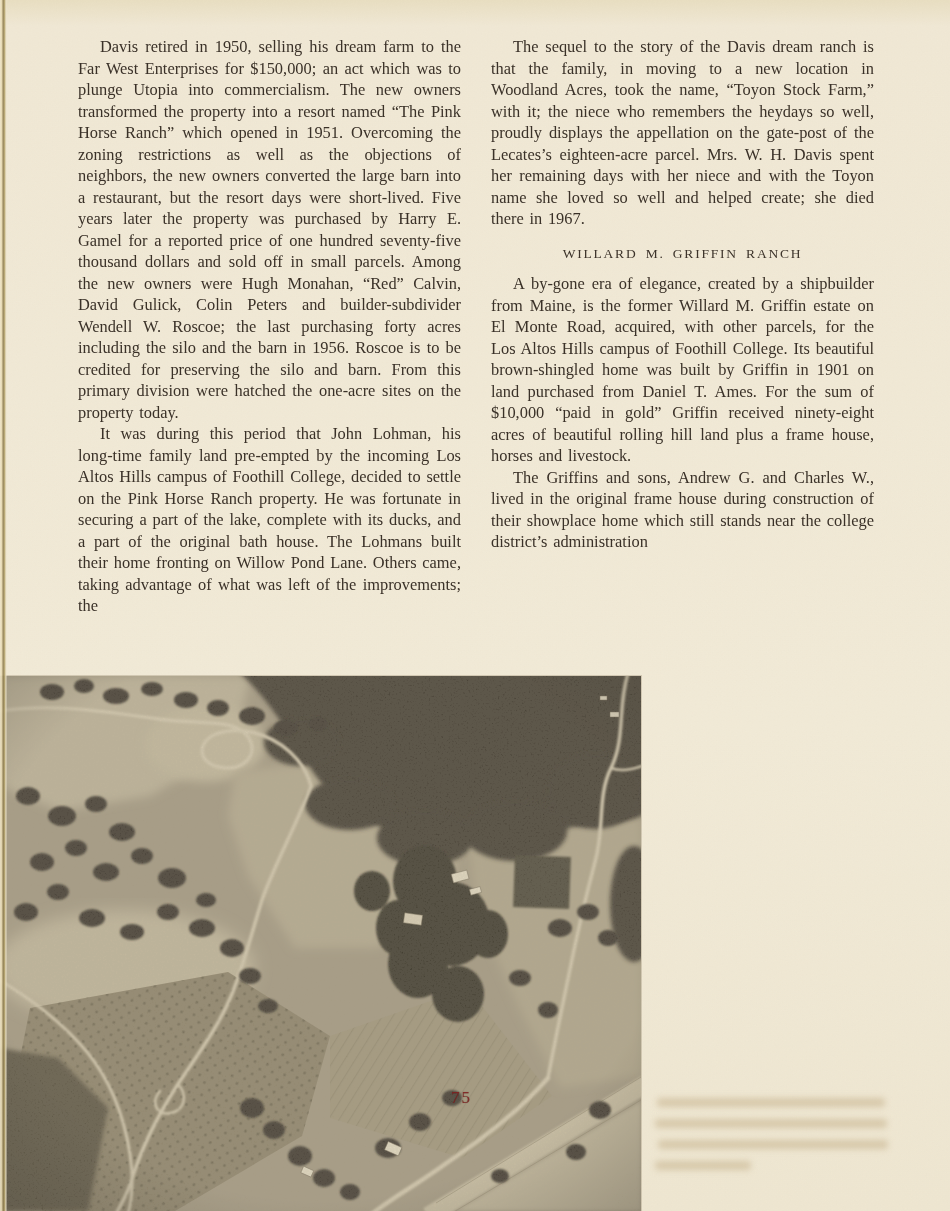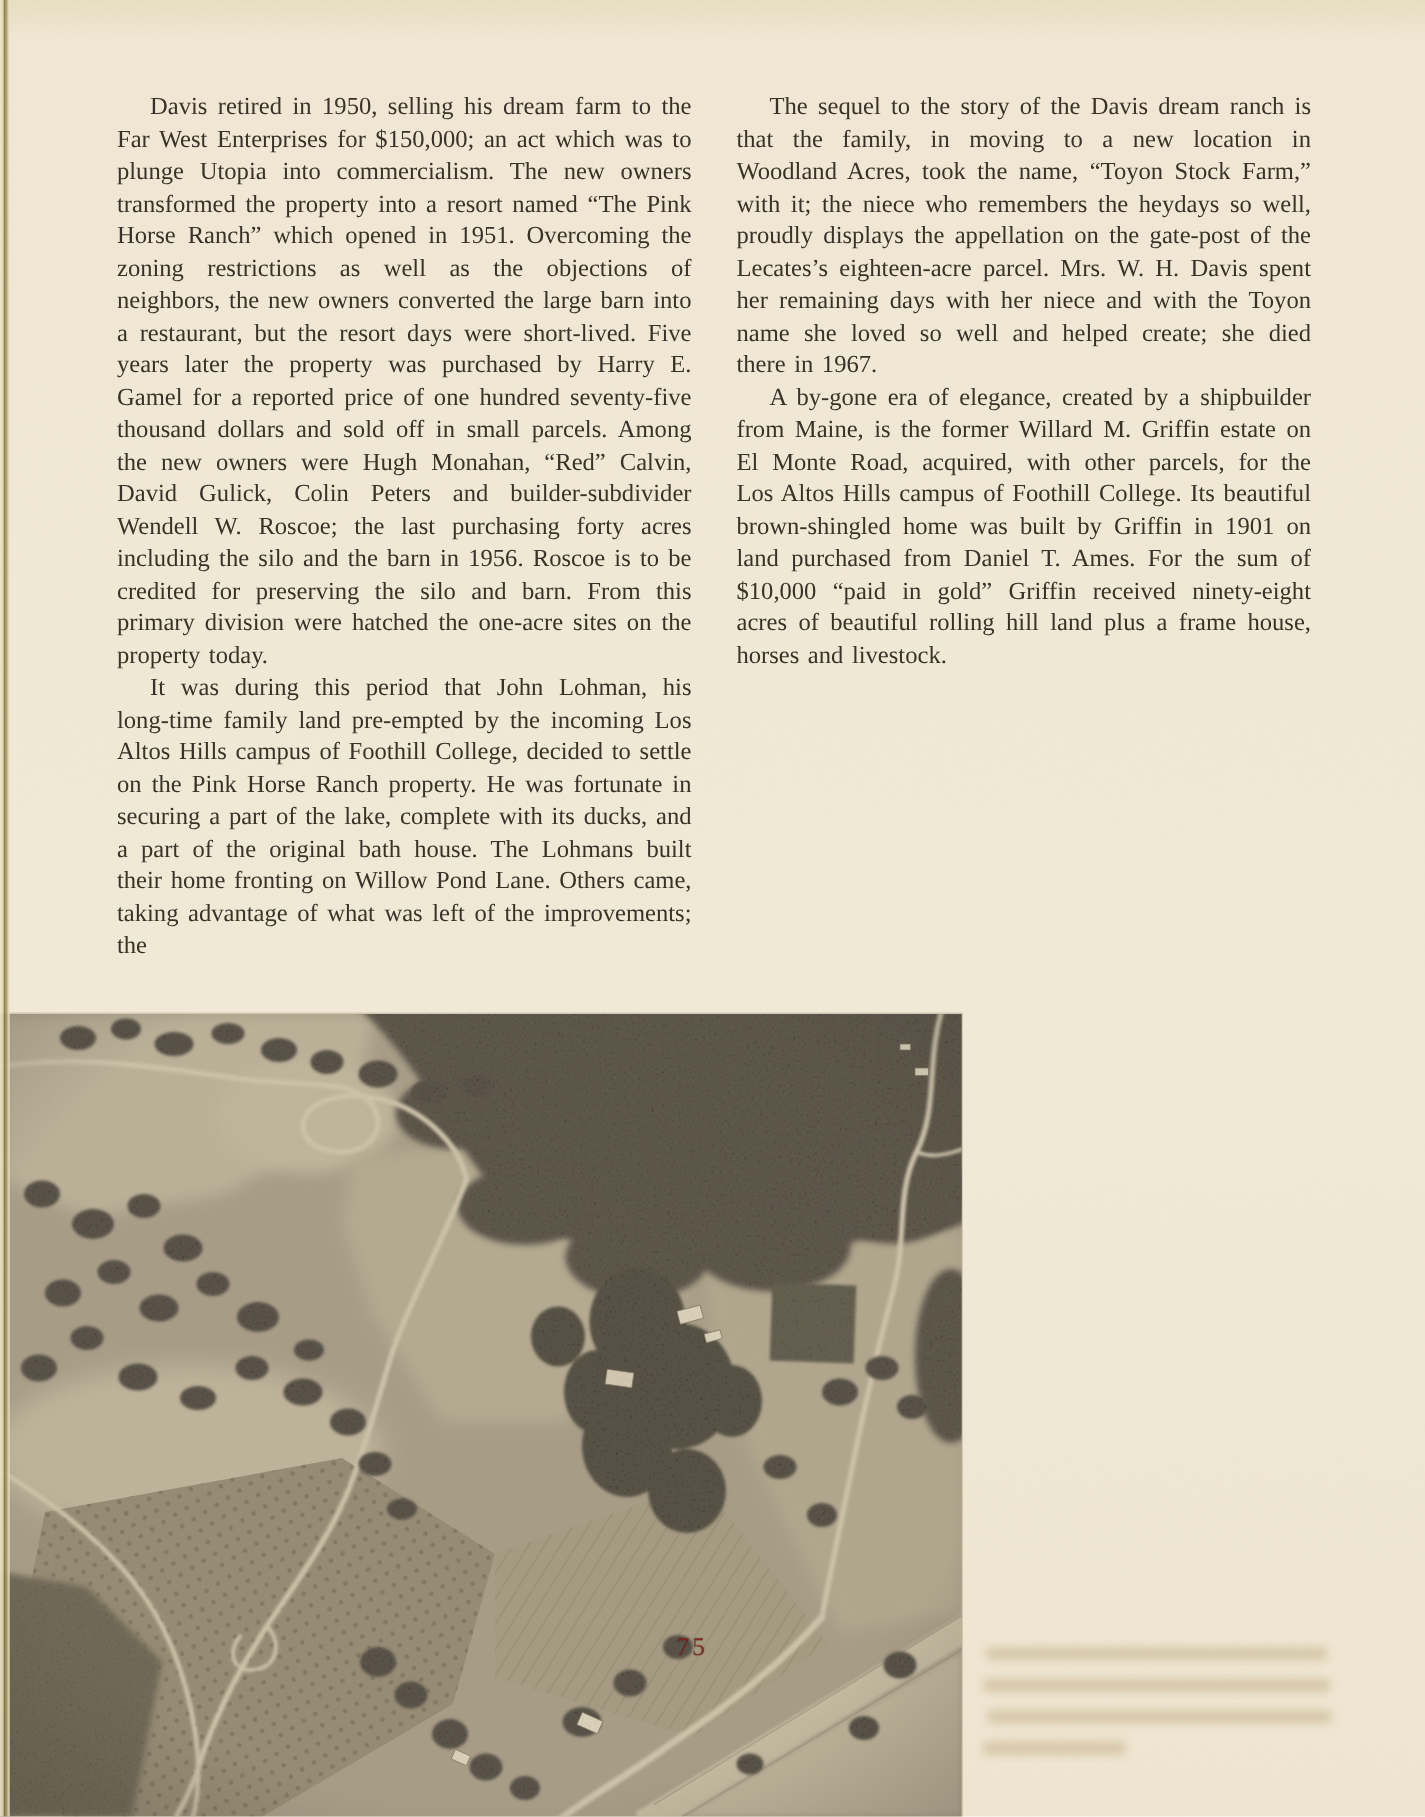--- a/index.html
+++ b/index.html
@@ -9,21 +9,21 @@
       linear-gradient(180deg,#e9dfc2 0px,#f1e9d6 26px,#f2ebd8 60%,#efe7d2 100%);
     font-family:"Liberation Serif","DejaVu Serif",serif;
   }
   .paper-noise{position:absolute;inset:0;z-index:1;pointer-events:none;}
   .page-edge{
     position:absolute;left:0;top:0;width:7px;height:1211px;z-index:6;
     background:linear-gradient(90deg,#efe5c9 0px,#e3d5ac 2px,#87764b 3px,#b3a26c 4.5px,#ecE3c9 6px,rgba(0,0,0,0) 7px);
     opacity:.9;
   }
   .col{
-    position:absolute;top:60px;width:383px;z-index:2;
+    position:absolute;top:36px;width:383px;z-index:2;
     color:#3a3128;font-size:16.4px;line-height:21.5px;
     text-align:justify;
   }
   .col-left{left:78px;}
   .col-right{left:491px;}
   .para{margin:0;word-spacing:1.6px;}
   .para.indent{text-indent:22px;}
   .section-heading{
     margin:13px 0 9px 0;text-align:center;font-weight:normal;
     font-size:13.5px;letter-spacing:1.8px;word-spacing:3px;color:#3c332a;
@@ -60,21 +60,23 @@
 
 <div class="page-edge"></div>
 
 <div class="col col-left">
   <p class="para indent">Davis retired in 1950, selling his dream farm to the Far West Enterprises for $150,000; an act which was to plunge Utopia into commercialism. The new owners transformed the property into a resort named “The Pink Horse Ranch” which opened in 1951. Overcoming the zoning restrictions as well as the objections of neighbors, the new owners converted the large barn into a restaurant, but the resort days were short-lived. Five years later the property was purchased by Harry E. Gamel for a reported price of one hundred seventy-five thousand dollars and sold off in small parcels. Among the new owners were Hugh Monahan, “Red” Calvin, David Gulick, Colin Peters and builder-subdivider Wendell W. Roscoe; the last purchasing forty acres including the silo and the barn in 1956. Roscoe is to be credited for preserving the silo and barn. From this primary division were hatched the one-acre sites on the property today.</p>
   <p class="para indent">It was during this period that John Lohman, his long-time family land pre-empted by the incoming Los Altos Hills campus of Foothill College, decided to settle on the Pink Horse Ranch property. He was fortunate in securing a part of the lake, complete with its ducks, and a part of the original bath house. The Lohmans built their home fronting on Willow Pond Lane. Others came, taking advantage of what was left of the improvements; the</p>
 </div>
 
 <div class="col col-right">
   <p class="para indent">The sequel to the story of the Davis dream ranch is that the family, in moving to a new location in Woodland Acres, took the name, “Toyon Stock Farm,” with it; the niece who remembers the heydays so well, proudly displays the appellation on the gate-post of the Lecates’s eighteen-acre parcel. Mrs. W. H. Davis spent her remaining days with her niece and with the Toyon name she loved so well and helped create; she died there in 1967.</p>
+  <h2 class="section-heading">WILLARD M. GRIFFIN RANCH</h2>
   <p class="para indent">A by-gone era of elegance, created by a shipbuilder from Maine, is the former Willard M. Griffin estate on El Monte Road, acquired, with other parcels, for the Los Altos Hills campus of Foothill College. Its beautiful brown-shingled home was built by Griffin in 1901 on land purchased from Daniel T. Ames. For the sum of $10,000 “paid in gold” Griffin received ninety-eight acres of beautiful rolling hill land plus a frame house, horses and livestock.</p>
+  <p class="para indent">The Griffins and sons, Andrew G. and Charles W., lived in the original frame house during construction of their showplace home which still stands near the college district’s administration</p>
 </div>
 
 <div class="photo">
   <svg viewBox="0 0 641 535" preserveAspectRatio="none">
     <defs>
       <filter id="grain">
           <feTurbulence type="fractalNoise" baseFrequency="0.55" numOctaves="2" seed="7" stitchTiles="stitch"></feTurbulence>
           <feColorMatrix type="matrix" values="0 0 0 0 0.42  0 0 0 0 0.38  0 0 0 0 0.30  0.7 0.7 0.7 0 0"></feColorMatrix>
         </filter>
       <filter id="b1">

